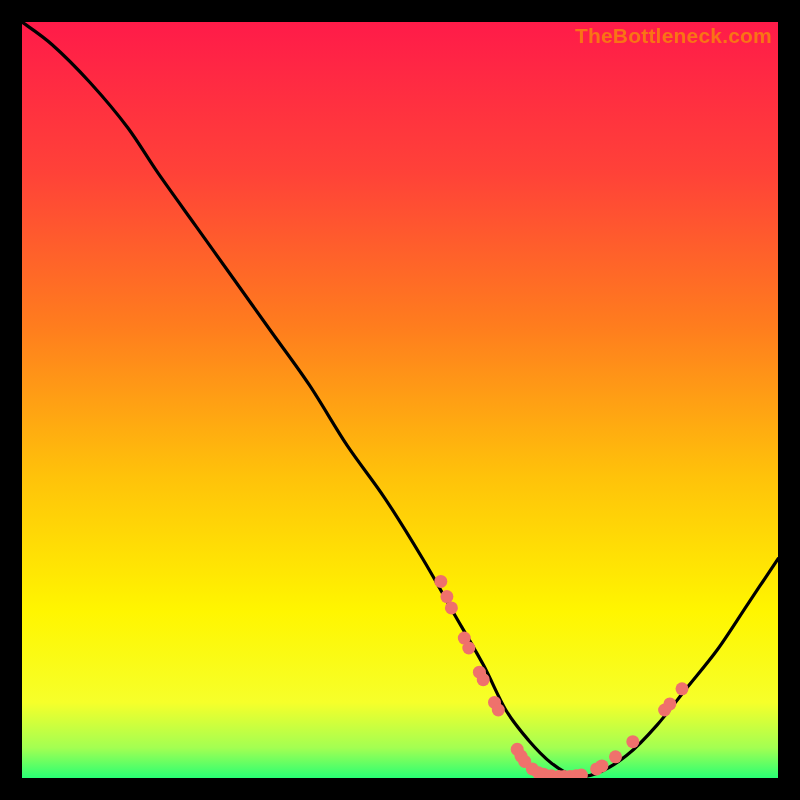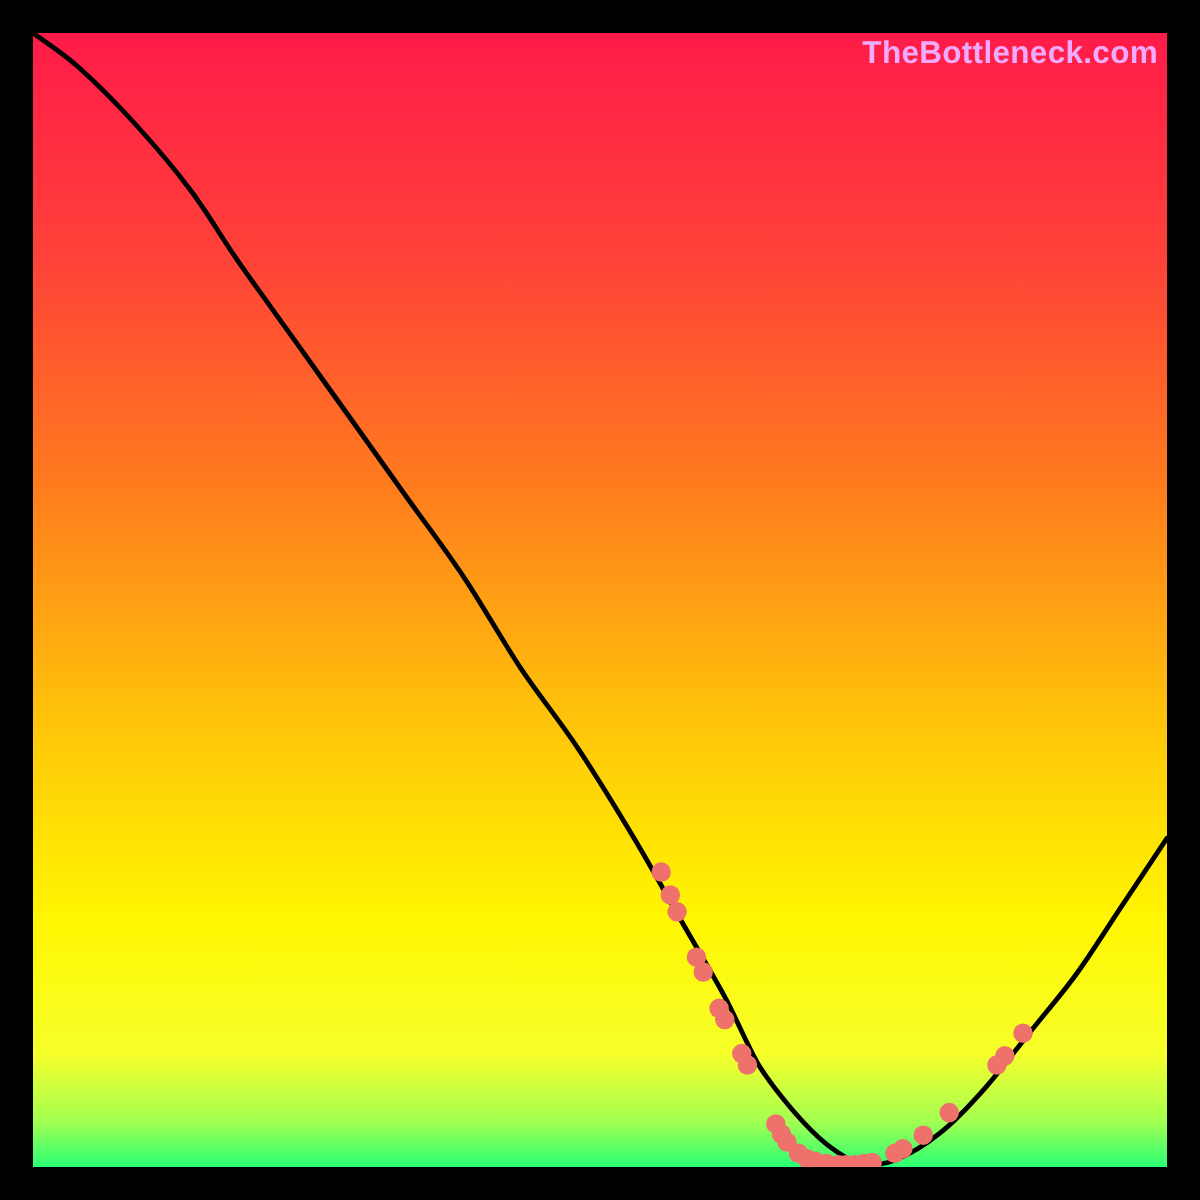--- a/index.html
+++ b/index.html
@@ -18,21 +18,21 @@
     height: 756px;
     background: #000;
   }
   .watermark {
     position: absolute;
     top: 2px;
     right: 6px;
     font-family: Arial, Helvetica, sans-serif;
     font-size: 21px;
     font-weight: bold;
-    color: #f0abfc;
+    color: #f97316;
     letter-spacing: 0.2px;
     z-index: 10;
   }
   svg {
     display: block;
   }
 </style>
 </head>
 <body>
 

